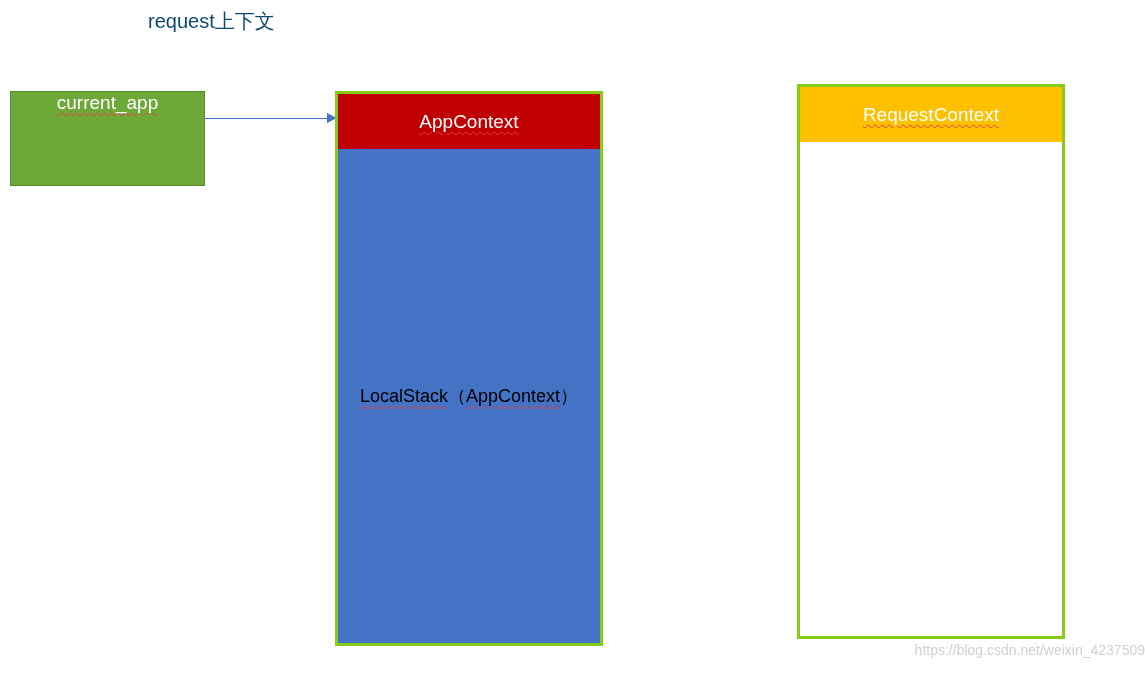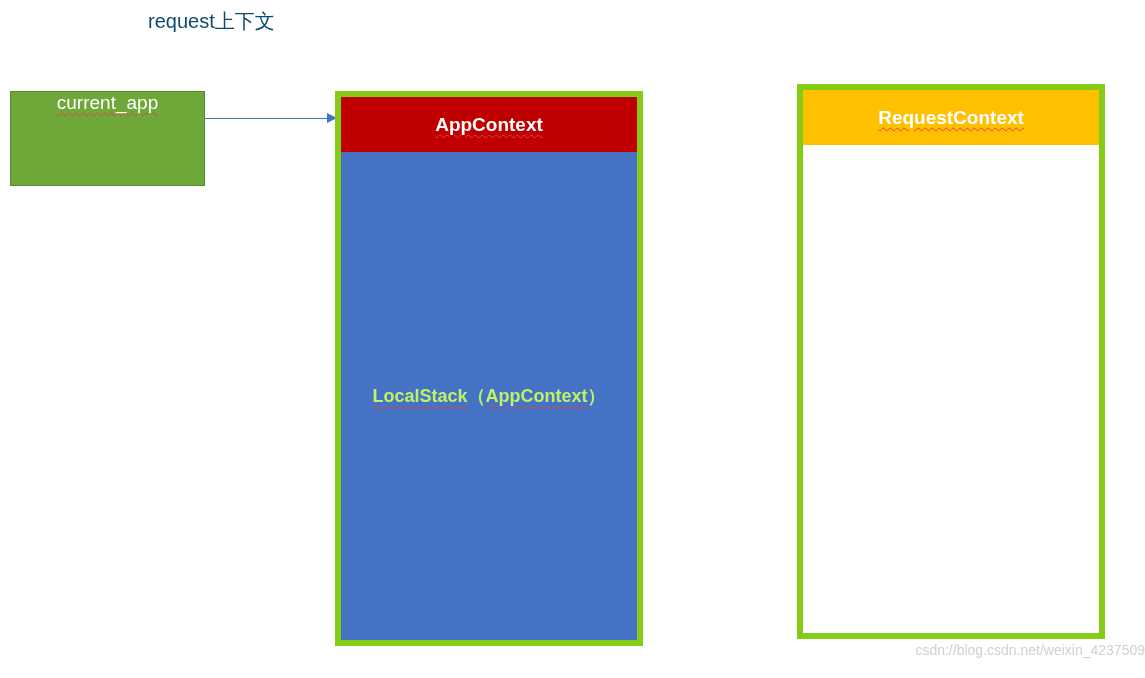--- a/index.html
+++ b/index.html
@@ -35,23 +35,22 @@
       color: #ffffff;
       font-size: 19px;
     }
     .wavy-underline {
       text-decoration: underline wavy #e04040;
       text-decoration-thickness: 1px;
       text-underline-offset: 3px;
     }
     .stack-container {
       position: absolute;
-      width: 308px;
-      border: 6px solid #84cc16;
-      font-weight: bold;
+      width: 268px;
+      border: 3px solid #84cc16;
     }
     .stack-left {
       top: 91px;
       left: 335px;
       height: 555px;
     }
     .stack-right {
       top: 84px;
       left: 797px;
       height: 555px;
@@ -69,21 +68,21 @@
     }
     .header-orange {
       background: #ffc000;
     }
     .stack-body {
       height: calc(100% - 55px);
       background: #4472c4;
       display: flex;
       align-items: center;
       justify-content: center;
-      color: #bef264;
+      color: #000000;
       font-size: 18px;
       text-align: center;
     }
     .arrow-line {
       position: absolute;
       top: 118px;
       left: 205px;
       width: 130px;
       height: 1px;
       background: #4472c4;
@@ -129,13 +128,13 @@
     </span>
   </div>
 </div>
 
 <div class="stack-container stack-right">
   <div class="stack-header header-orange">
     <span class="wavy-underline">RequestContext</span>
   </div>
 </div>
 
-<div class="watermark">csdn://blog.csdn.net/weixin_4237509</div>
+<div class="watermark">https://blog.csdn.net/weixin_4237509</div>
 
 </body></html>

